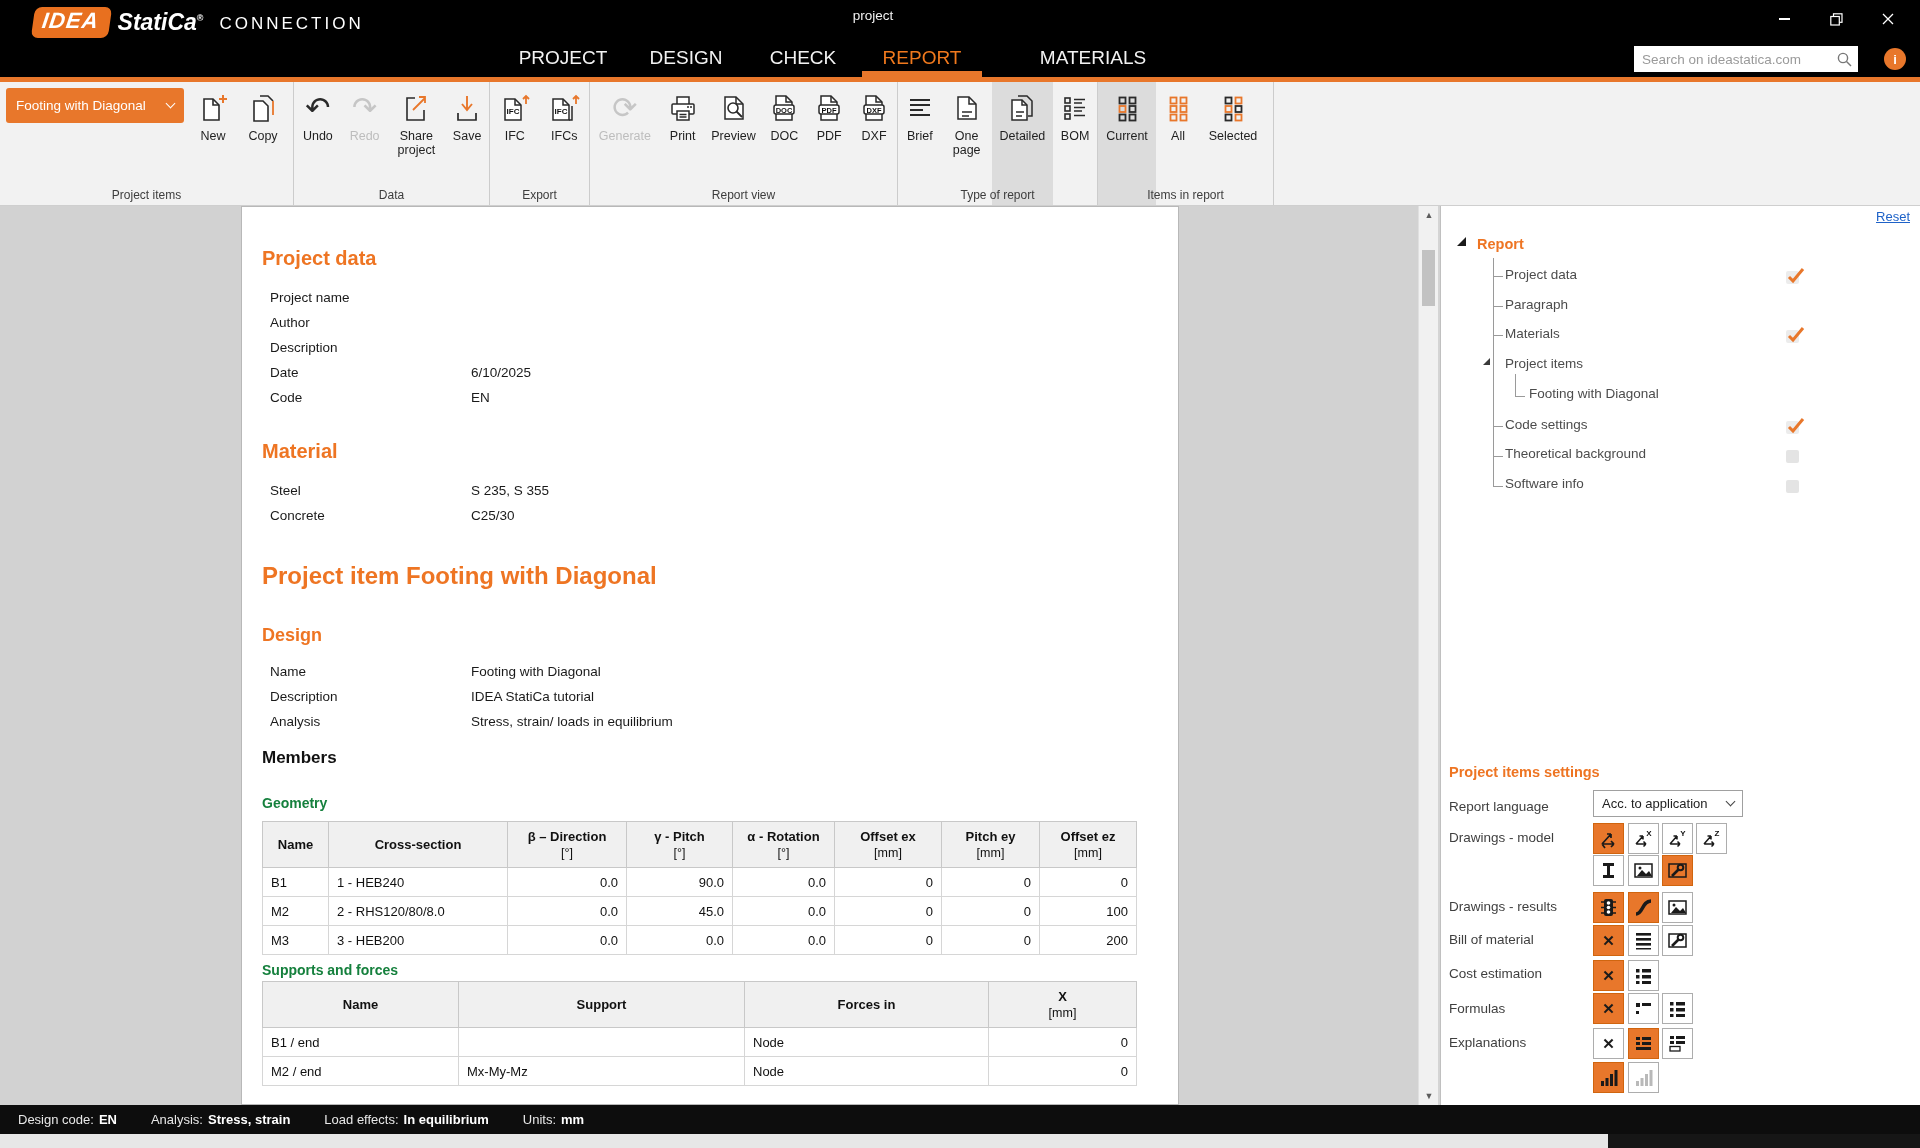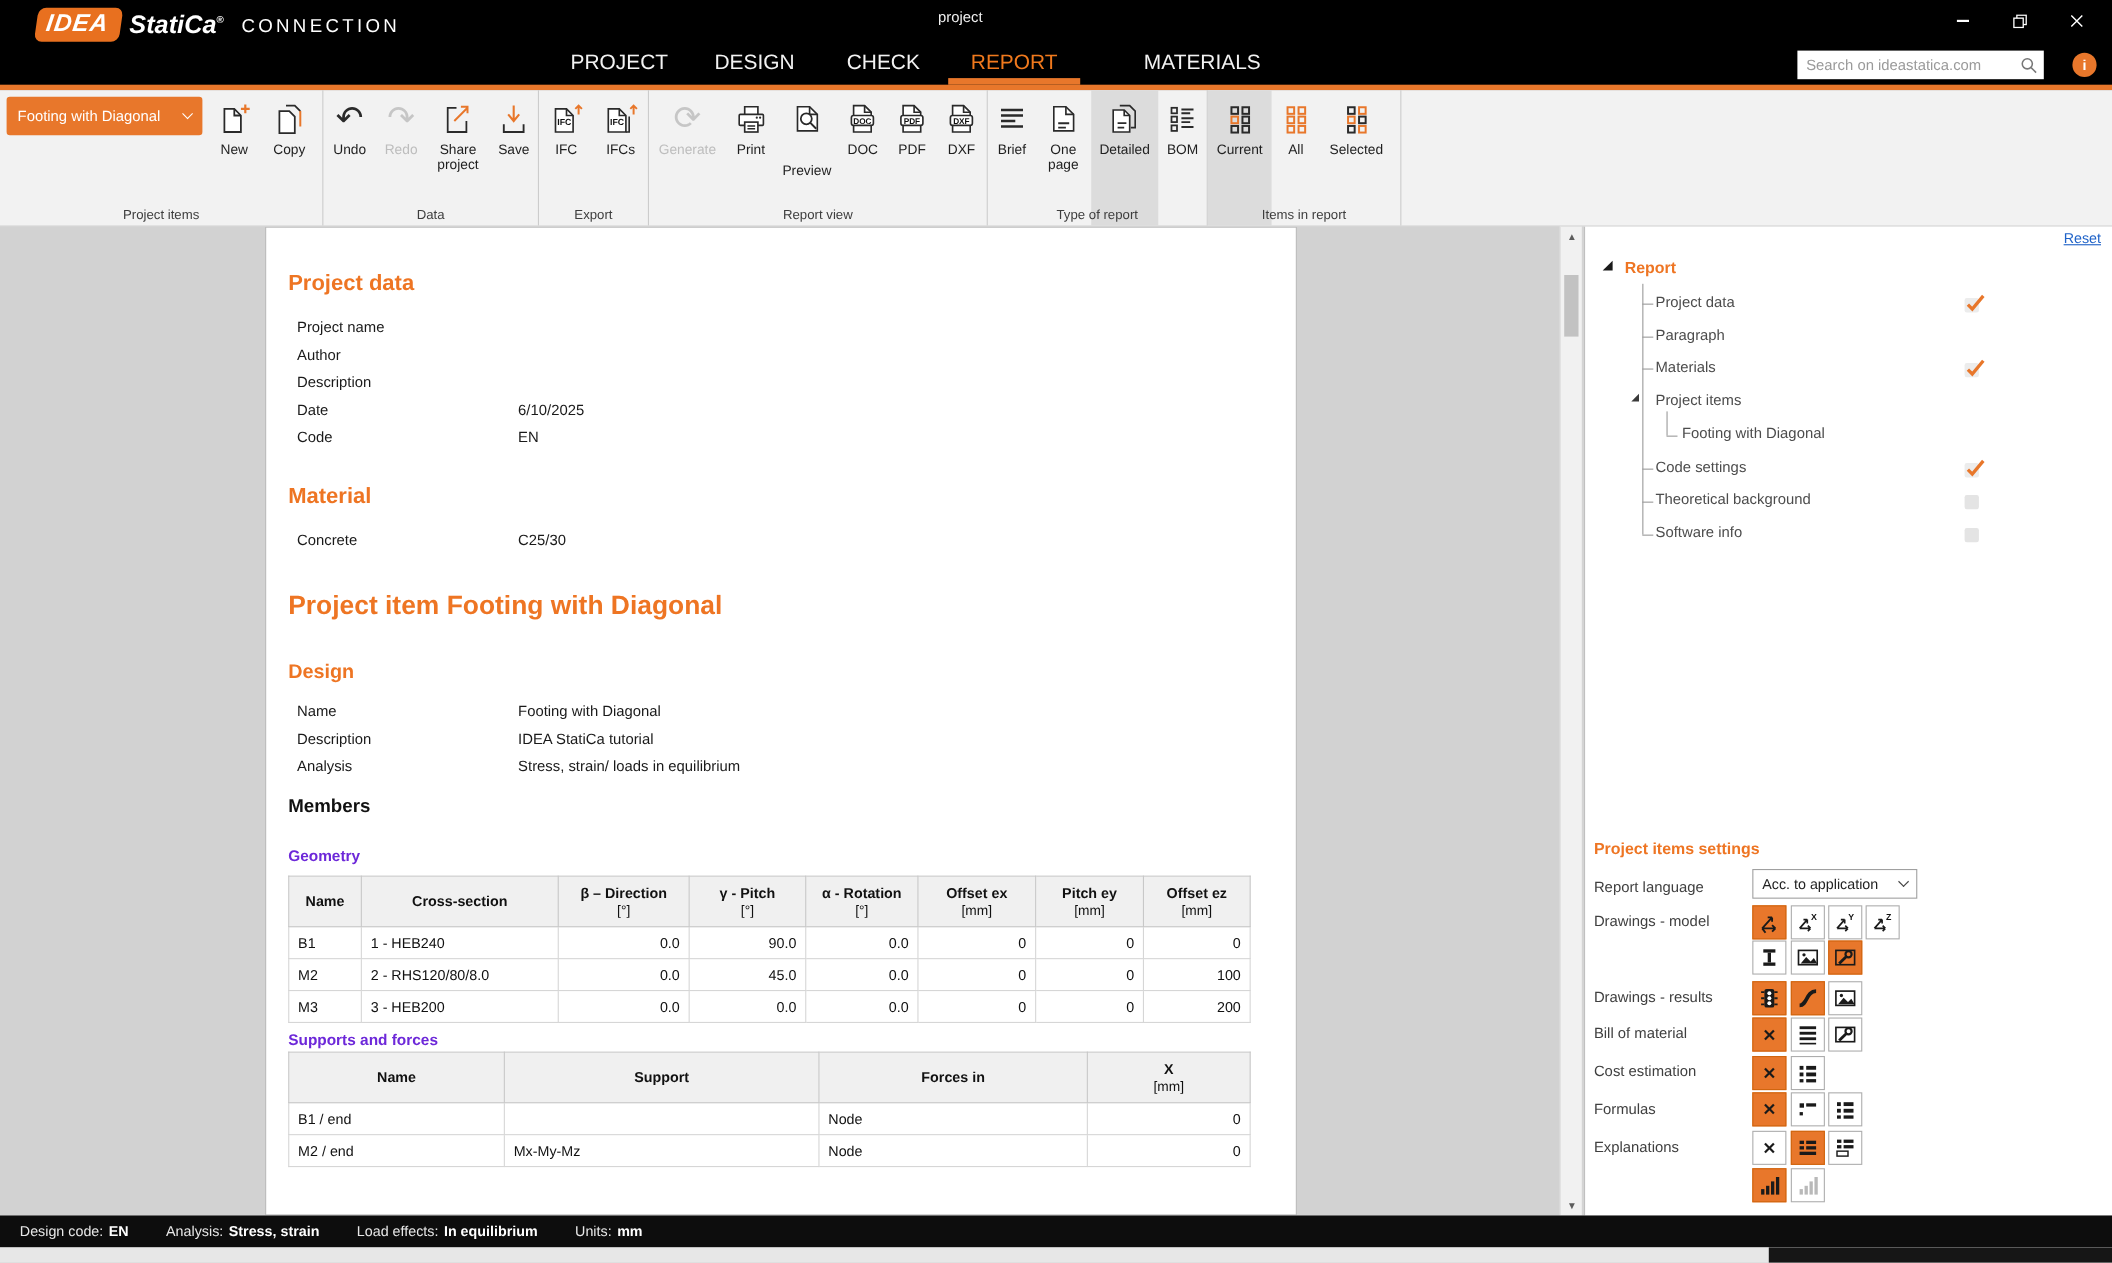--- a/index.html
+++ b/index.html
@@ -61,21 +61,21 @@
   
   .docarea { position:absolute; left:0; top:206px; width:1418px; height:899px; background:#d2d2d2; }
   .page { position:absolute; left:241px; top:206px; width:938px; height:899px; background:#fff;
     border:1px solid #b8b8b8; overflow:hidden; padding:38px 40px 0 20px; color:#1a1a1a; }
   .h-orange { color:#ee7523; font-weight:bold; font-size:20px; line-height:26px; }
   .h-orange.first { margin:0 0 14px 0; }
   .h-orange.material { margin:28px 0 14px 0; }
   .h-item { color:#ee7523; font-weight:bold; font-size:24px; line-height:32px; margin-top:32px; }
   .h-design { color:#ee7523; font-weight:bold; font-size:18px; line-height:24px; margin:31px 0 12px 0; }
   .h-members { color:#111; font-weight:bold; font-size:17px; line-height:22px; margin-top:13px; }
-  .h-small { color:#6d28d9; font-weight:bold; font-size:14px; line-height:18px; }
+  .h-small { color:#15803d; font-weight:bold; font-size:14px; line-height:18px; }
   .h-geometry { margin:25px 0 9px 0; }
   .h-supports { margin:6px 0 2px 0; }
   .kv { display:flex; line-height:25px; font-size:13.5px; }
   .kv .k { width:201px; margin-left:8px; flex:0 0 auto; }
   .kv .v { flex:1; }
 
   table.rep { border-collapse:collapse; width:874px; font-size:13px; table-layout:fixed; }
   table.rep th { background:#f0f0f0; border:1px solid #c8c8c8; font-weight:bold;
     padding:3px 4px; text-align:center; line-height:16px; height:46px; color:#111; }
   table.rep th .unit { display:block; font-weight:normal; font-size:12.5px; }
@@ -281,21 +281,21 @@
             <path d="M10 12 V5 h12 v7" fill="#fff" stroke="#2a2a2a" stroke-width="1.5"></path>
             <rect x="5" y="12" width="22" height="10" rx="1" fill="#fff" stroke="#2a2a2a" stroke-width="1.5"></rect>
             <circle cx="21" cy="15" r="1" fill="#2a2a2a"></circle>
               <circle cx="24" cy="15" r="1" fill="#2a2a2a"></circle>
             <rect x="10" y="19" width="12" height="9" fill="#fff" stroke="#2a2a2a" stroke-width="1.5"></rect>
             <path d="M12.5 22.5 h7 M12.5 25 h7" stroke="#2a2a2a" stroke-width="1.3"></path>
           </svg>
           </span>
         <span>Print</span>
       </div>
-      <div class="rcell" style="width:56px;gap:19px;">
+      <div class="rcell" style="width:56px;">
         <span class="ric">
           <svg width="32" height="32" viewBox="0 0 32 32">
             <path d="M7 5 h11 l7 7 v15 H7 z" fill="#fff" stroke="#2a2a2a" stroke-width="1.5"></path>
             <path d="M18 5 v7 h7" fill="none" stroke="#2a2a2a" stroke-width="1.5"></path>
             <circle cx="15" cy="16" r="5" fill="#fff" stroke="#2a2a2a" stroke-width="1.6"></circle>
             <path d="M18.5 19.5 L24 25" stroke="#2a2a2a" stroke-width="1.8"></path>
           </svg>
           </span>
         <span>Preview</span>
       </div>
@@ -449,20 +449,24 @@
   <div class="kv">
       <span class="k">Date</span>
       <span class="v">6/10/2025</span>
     </div>
   <div class="kv">
       <span class="k">Code</span>
       <span class="v">EN</span>
     </div>
 
   <div class="h-orange material">Material</div>
+  <div class="kv">
+      <span class="k">Steel</span>
+      <span class="v">S 235, S 355</span>
+    </div>
   <div class="kv">
       <span class="k">Concrete</span>
       <span class="v">C25/30</span>
     </div>
 
   <div class="h-item">Project item Footing with Diagonal</div>
 
   <div class="h-design">Design</div>
   <div class="kv">
       <span class="k">Name</span>

